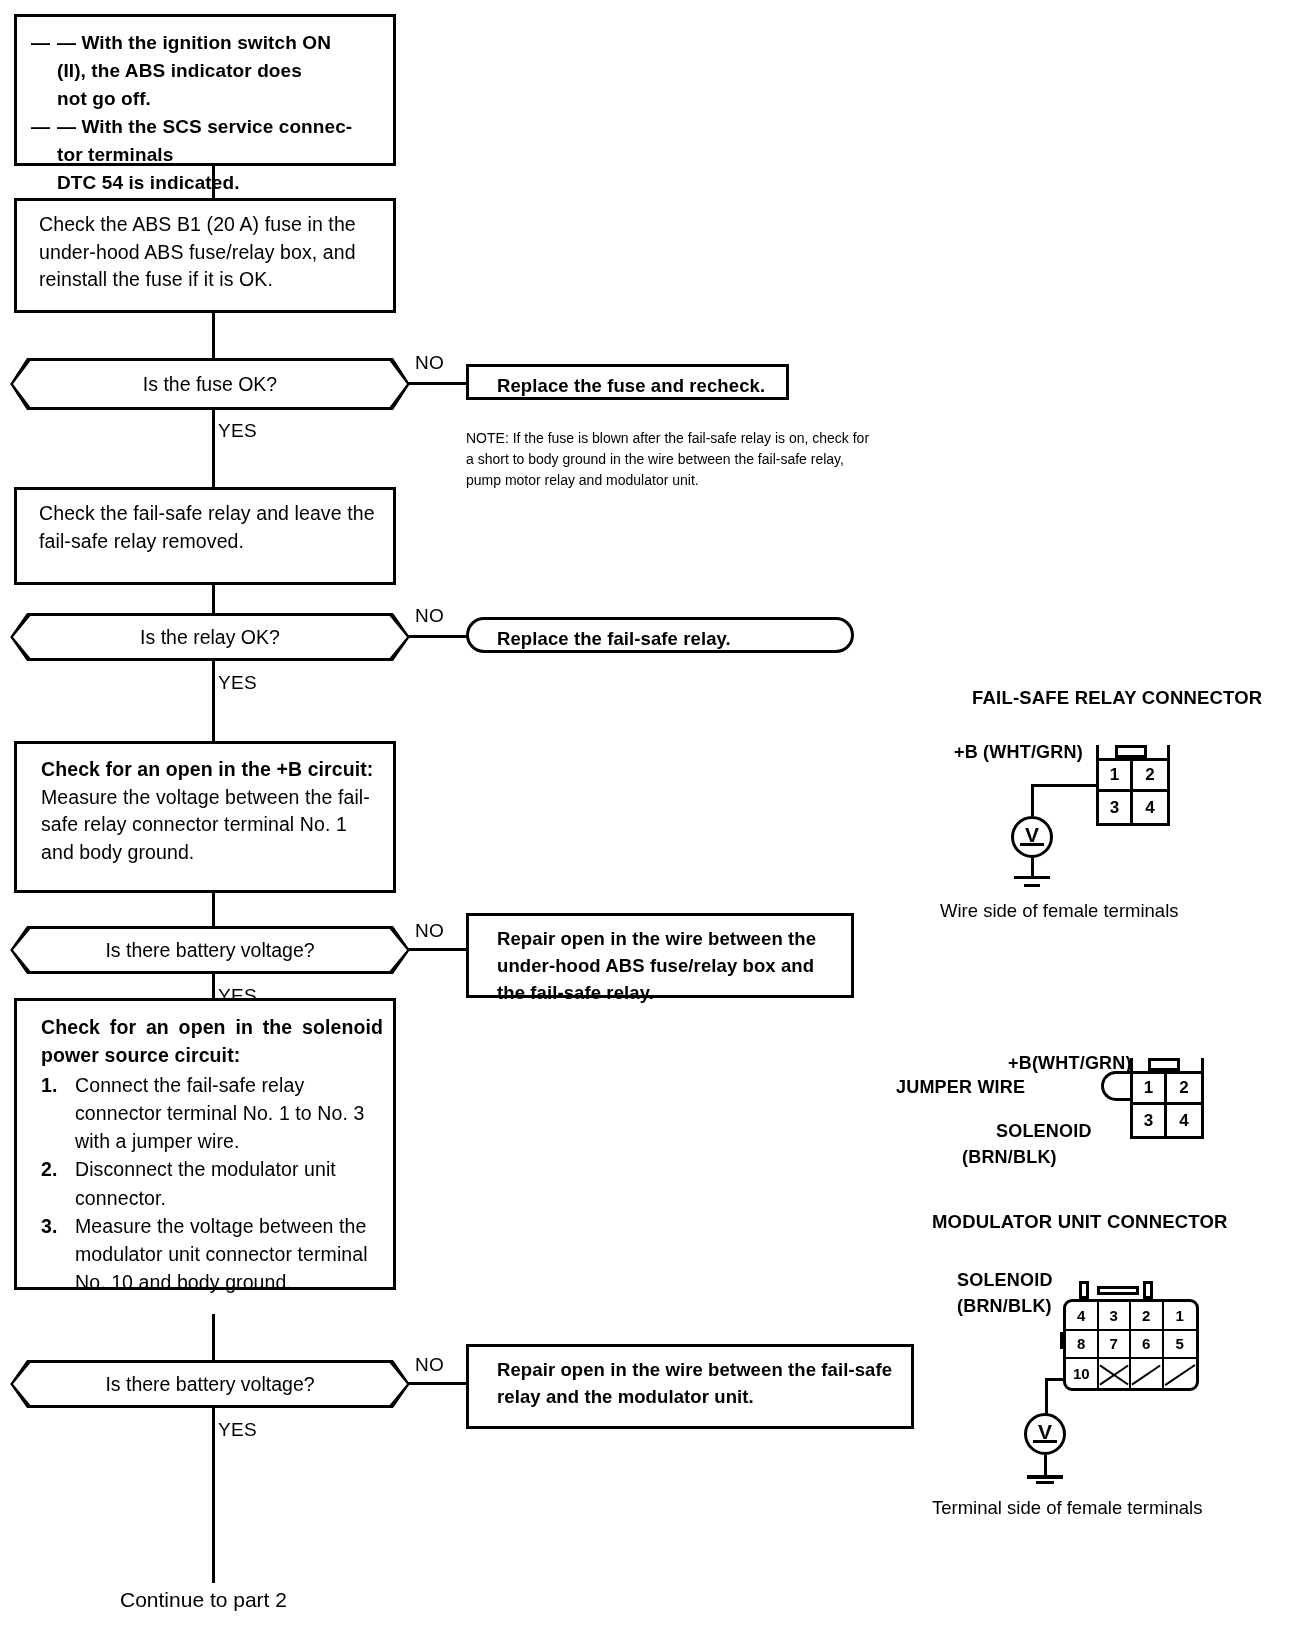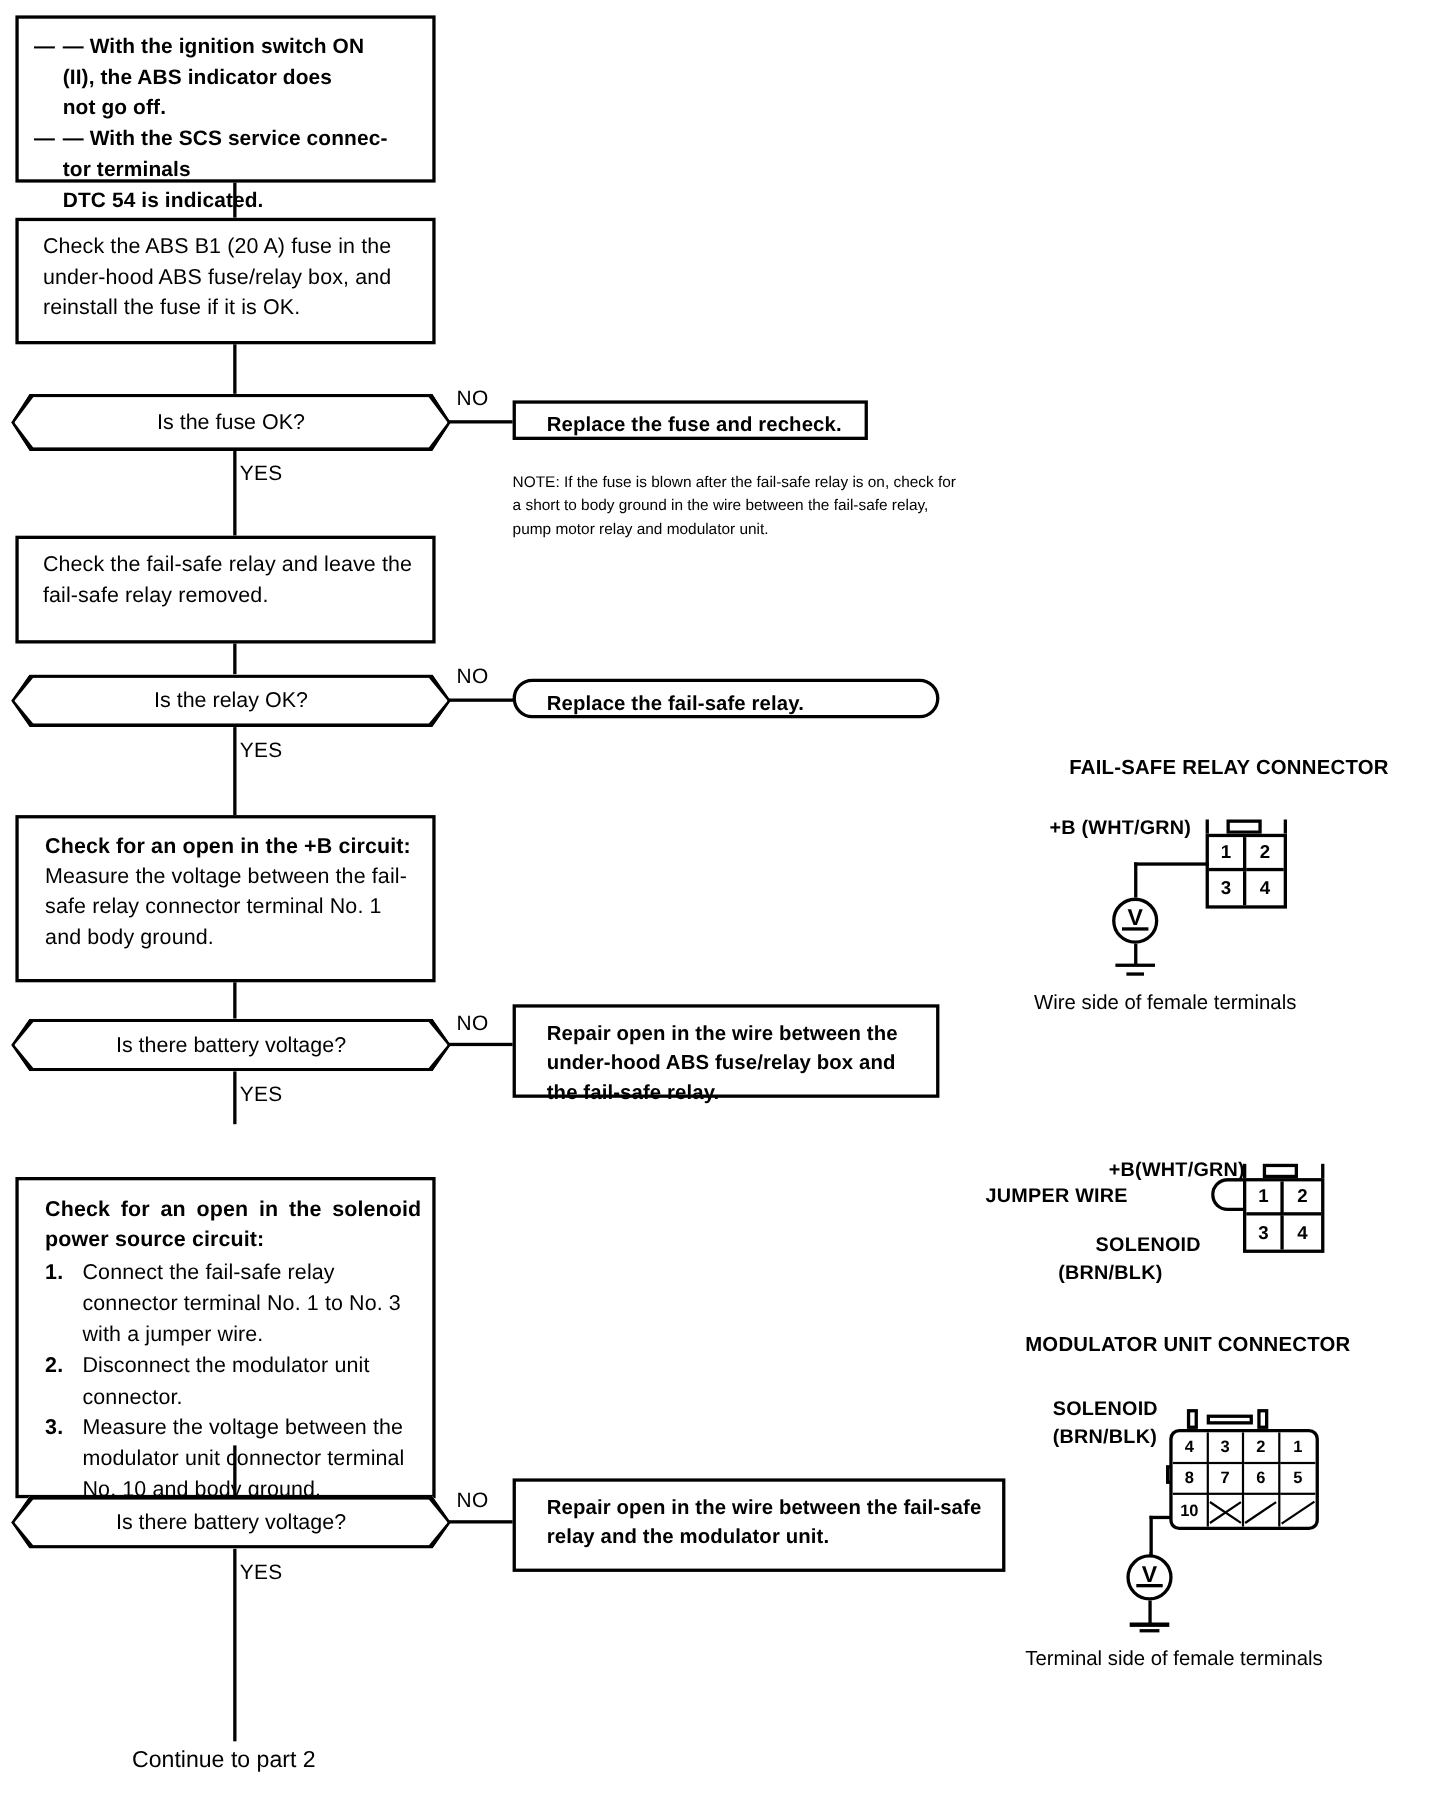--- a/index.html
+++ b/index.html
@@ -351,21 +351,21 @@
   <div class="hline" style="left:408px; top:948px; width:60px;"></div>
   <div class="edge-label" style="left:415px; top:920px;">NO</div>
 
   <div class="box bold" style="left:466px; top:913px; width:388px; height:85px; padding:10px 10px 8px 28px; font-size:18.5px; line-height:1.45;">
     <span>Repair open in the wire between the under-hood ABS fuse/relay box and the fail-safe relay.</span>
   </div>
 
   <div class="vline" style="left:212px; top:974px; height:48px;"></div>
   <div class="edge-label" style="left:218px; top:985px;">YES</div>
 
-  <div class="box" style="left:14px; top:1070px; width:382px; height:292px; padding:12px 10px 10px 24px; line-height:1.45;">
+  <div class="box" style="left:14px; top:998px; width:382px; height:292px; padding:12px 10px 10px 24px; line-height:1.45;">
     <div style="font-weight:bold; text-align:justify;">Check for an open in the solenoid power source circuit:</div>
     <div style="display:flex; margin-top:1px;">
       <span style="width:34px; flex:none; font-weight:bold;">1.</span>
       <span style="flex:1;">Connect the fail-safe relay connector terminal No. 1 to No. 3 with a jumper wire.</span>
     </div>
     <div style="display:flex;">
       <span style="width:34px; flex:none; font-weight:bold;">2.</span>
       <span style="flex:1;">Disconnect the modulator unit connector.</span>
     </div>
     <div style="display:flex;">

